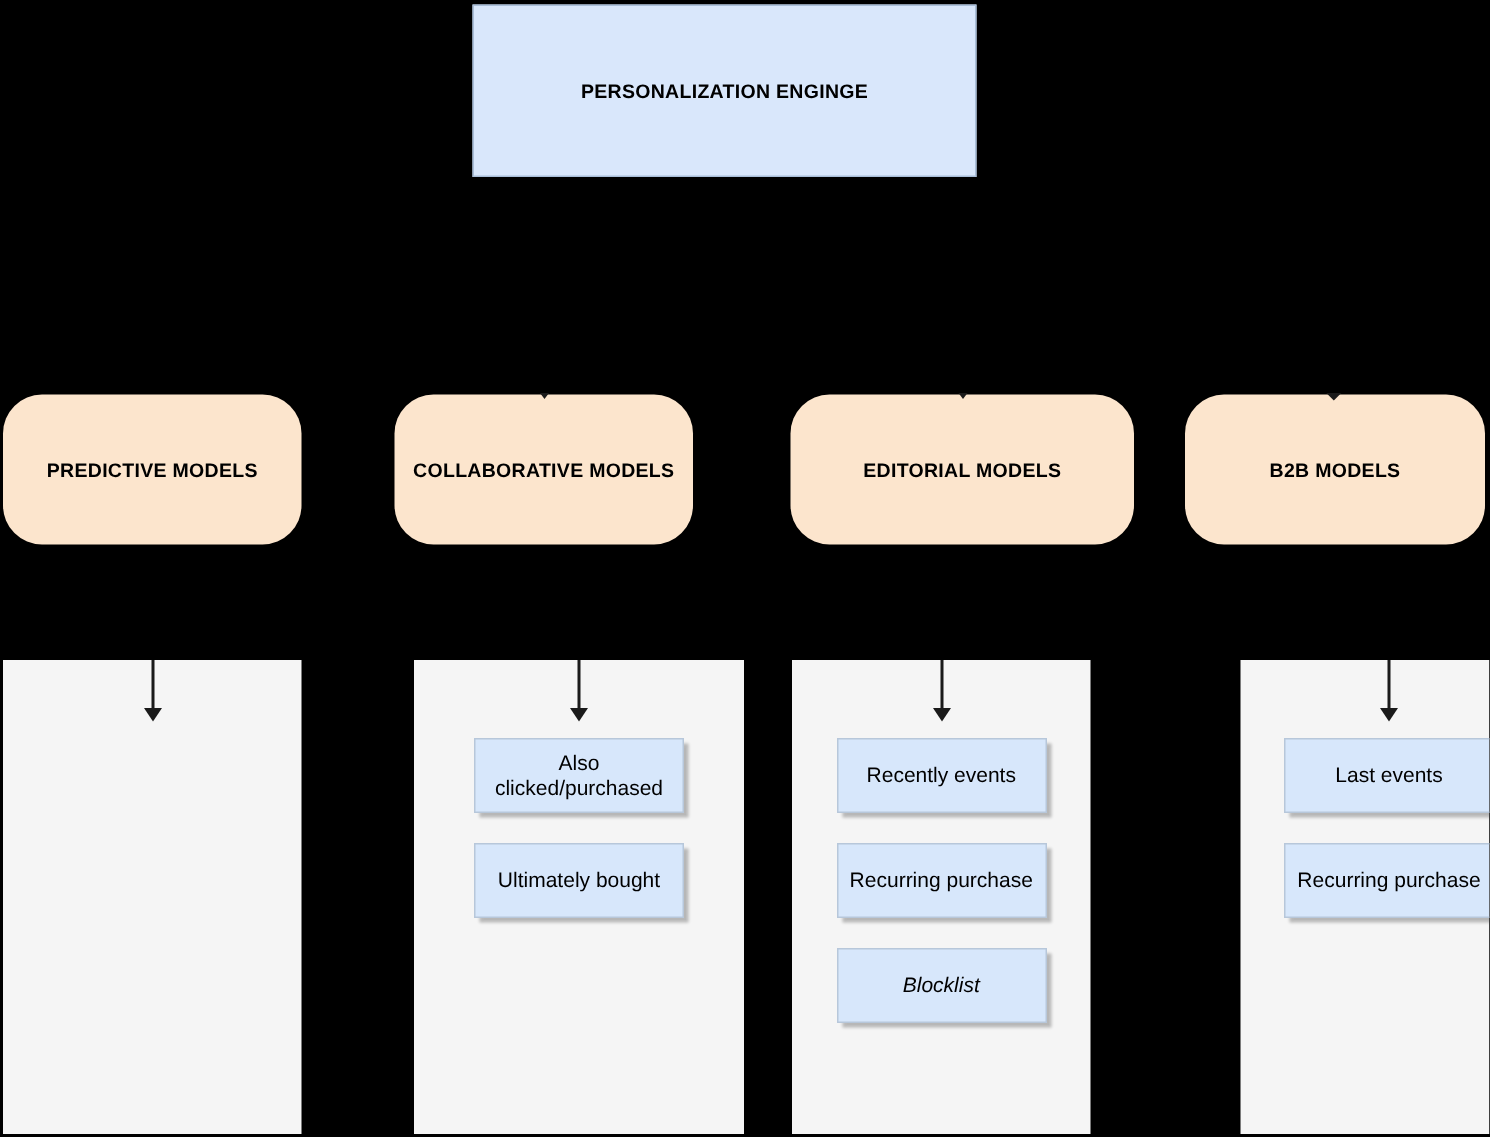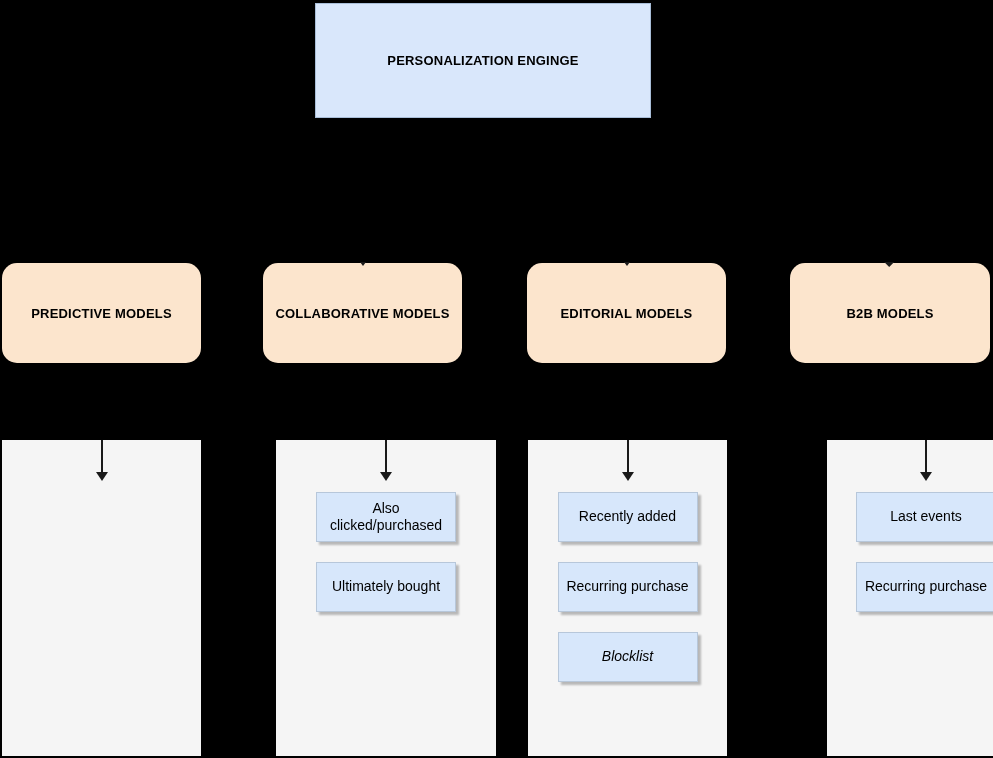--- a/index.html
+++ b/index.html
@@ -27,28 +27,28 @@
     display: flex; align-items: center; justify-content: center;
     font-size: 13px; font-weight: bold; letter-spacing: 0.2px;
     text-align: center;
   }
   
   .cat {
     position: absolute;
     top: 263px; height: 100px;
     box-sizing: border-box;
     background: var(--category-fill, #fce5cd);
-    border-radius: 15px;
+    border-radius: 26px;
     display: flex; align-items: center; justify-content: center;
     font-size: 13px; font-weight: bold; letter-spacing: 0.2px;
     text-align: center;
   }
   .cat-1 { left: 2px;   width: 199px; }
   .cat-2 { left: 263px; width: 199px; }
-  .cat-3 { left: 527px; width: 199px; }
+  .cat-3 { left: 527px; width: 229px; }
   .cat-4 { left: 790px; width: 200px; align-items: center; }
   
   .notch {
     position: absolute;
     top: -1px; left: 50%;
     transform: translateX(-50%);
     width: 0; height: 0;
     border-left: 3px solid transparent;
     border-right: 3px solid transparent;
     border-top: 4px solid var(--arrow, #1a1a1a);
@@ -156,21 +156,21 @@
       <span>Ultimately bought</span>
     </div>
   </div>
 
   <div class="col col-3">
     <div class="arrow">
       <div class="arrow-line"></div>
       <div class="arrow-head"></div>
     </div>
     <div class="child row-0">
-      <span>Recently added</span>
+      <span>Recently events</span>
     </div>
     <div class="child row-1">
       <span>Recurring purchase</span>
     </div>
     <div class="child row-2">
       <span>Blocklist</span>
     </div>
   </div>
 
   <div class="col col-4">

